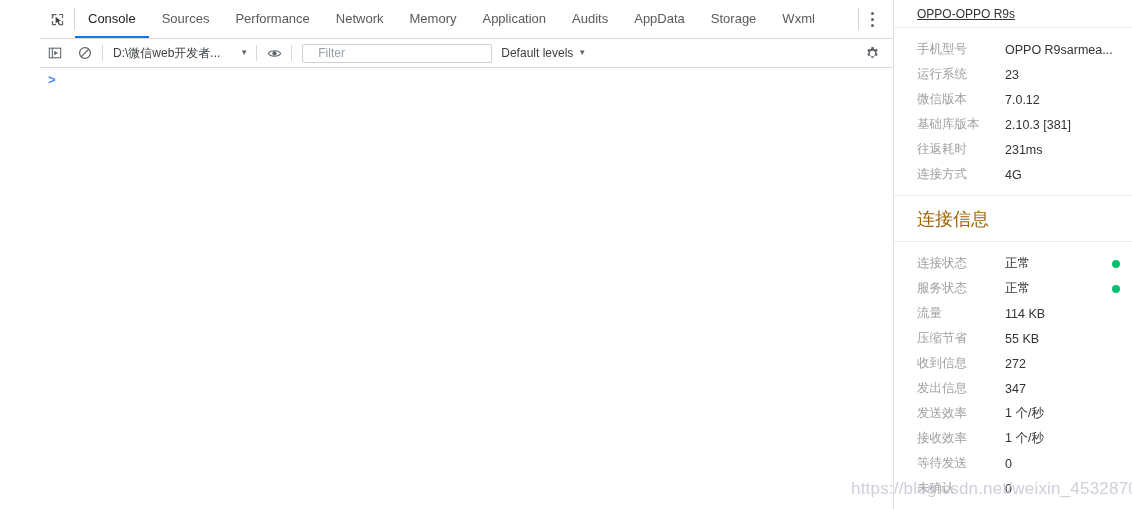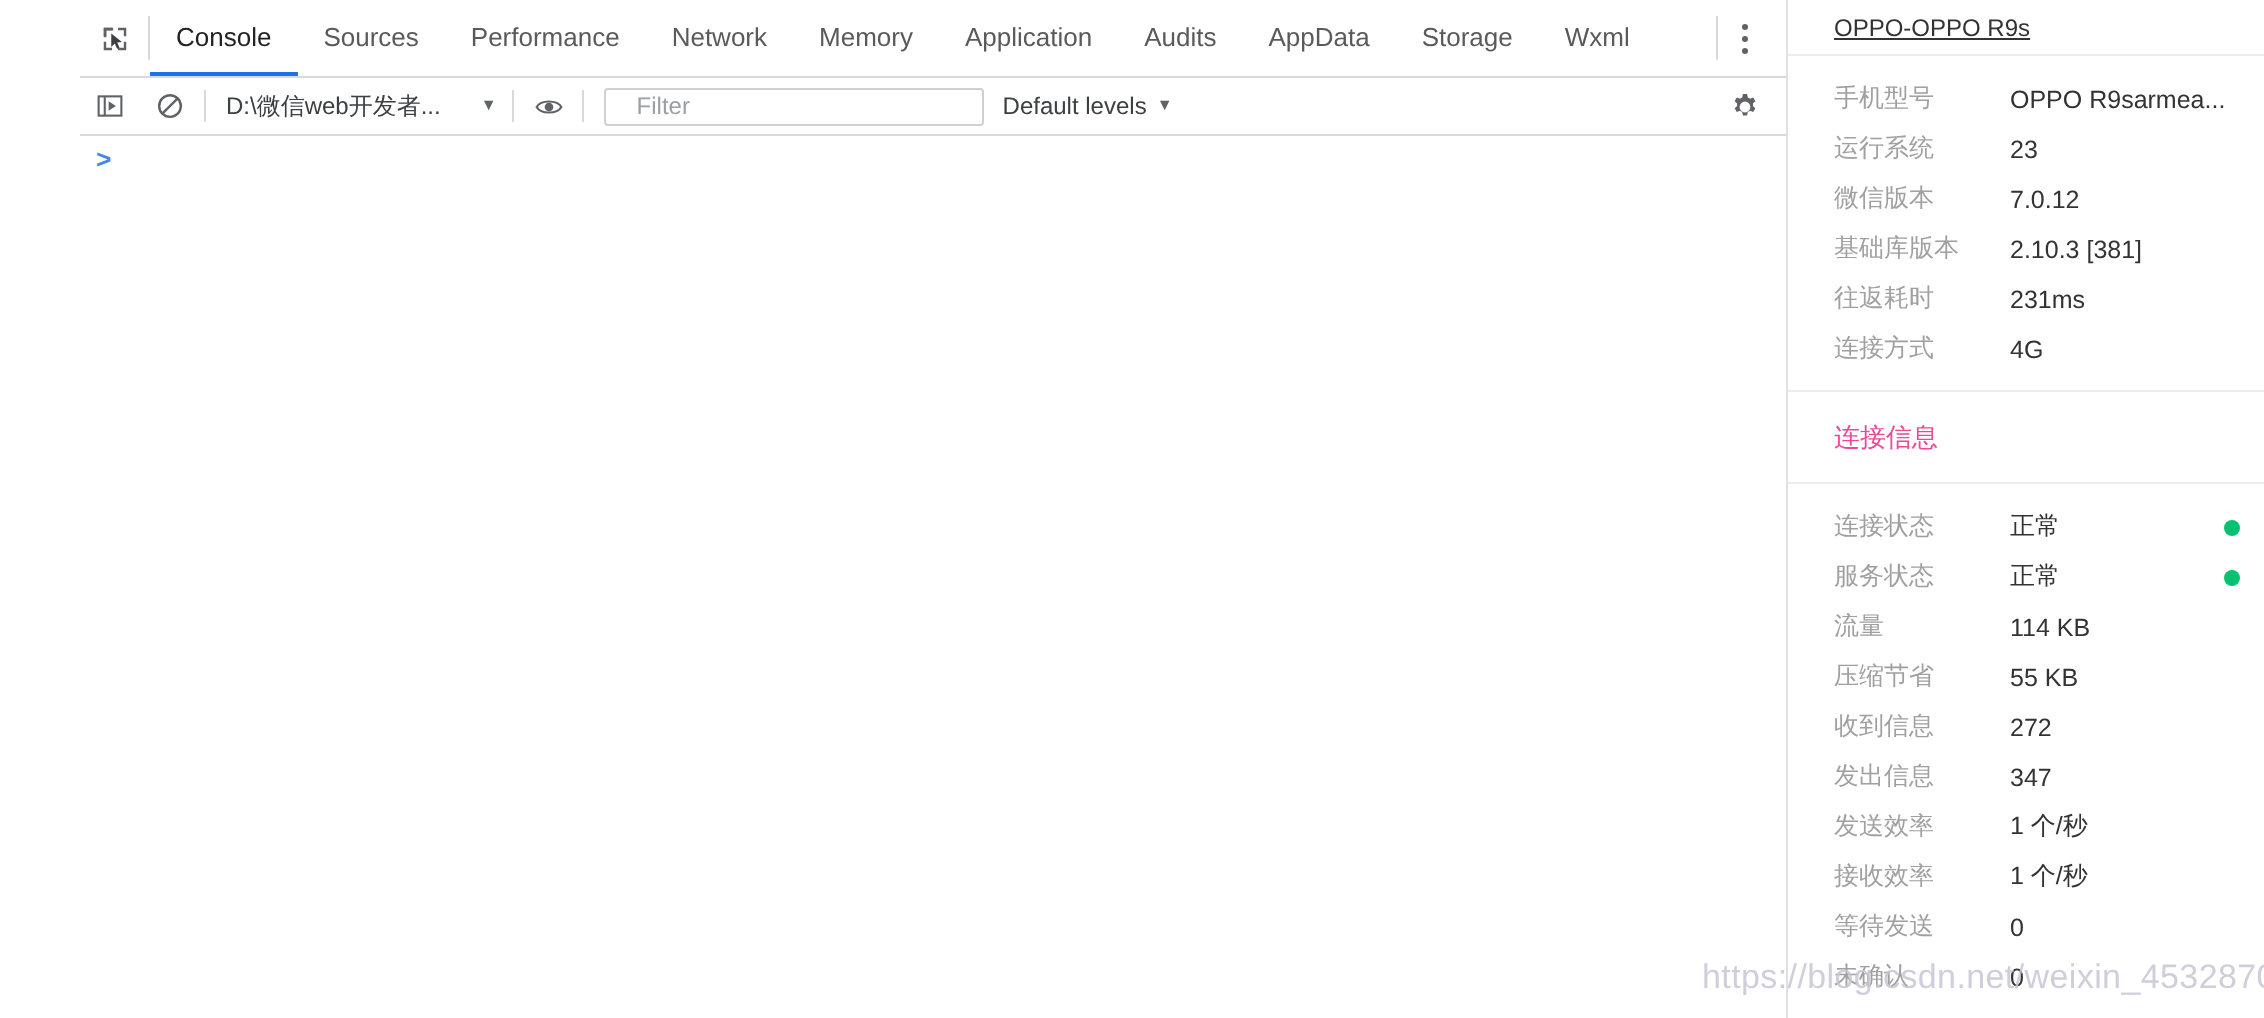--- a/index.html
+++ b/index.html
@@ -196,22 +196,22 @@
     color: #333333;
     border-bottom: 1px solid #ededed;
     box-sizing: border-box;
     text-decoration: underline;
   }
   .section {
     padding: 9px 0 8px 0;
   }
   .section-title {
     padding-left: 23px;
-    font-size: 13px;
-    color: #ec4899;
+    font-size: 18px;
+    color: #a16207;
     height: 26px;
     display: flex;
     align-items: center;
   }
   .kv-row {
     display: flex;
     align-items: center;
     height: 25px;
     padding-left: 23px;
     padding-right: 12px;

